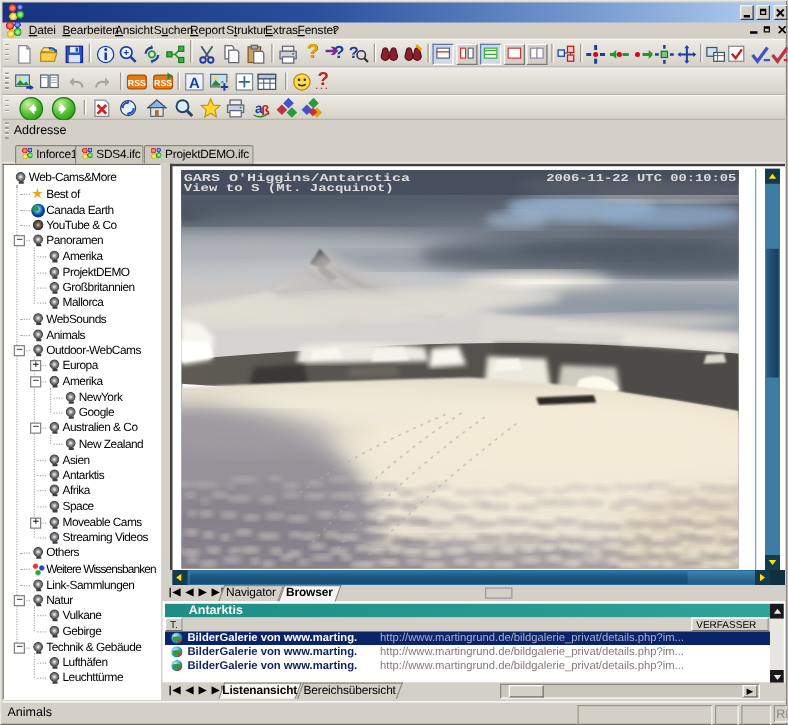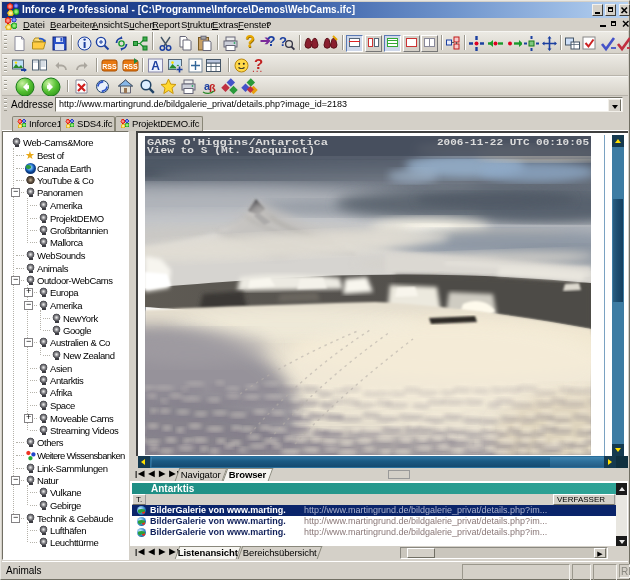--- a/index.html
+++ b/index.html
@@ -81,21 +81,20 @@
 .stab i{display:inline-block;font-style:normal;transform:skewX(20deg)}
 .minisb{position:absolute;width:22px;height:9px;background:#d4d0c8;border:1px solid #999;}
 .gico{position:absolute;width:9px;height:9px;border-radius:50%;background:radial-gradient(circle 2px at 6.5px 6px,#e03020 70%,transparent 100%),radial-gradient(circle 2.2px at 3px 5.5px,#28a040 70%,transparent 100%),radial-gradient(circle at 35% 35%,#b0e0ff 10%,#2a7ac0 60%,#0a3a70 100%)}
 .gico:after{content:"";position:absolute;left:1px;top:3px;width:7px;height:3px;background:#2aa03a;border-radius:50%}
 </style>
 </head>
 <body>
 <div id="frame"></div>
 <div id="title">
   <span class="logo4" style="left:4px;top:1px"></span>
-  <span class="txt">Inforce 4 Professional - [C:\Programme\Inforce\Demos\WebCams.ifc]</span>
   <span class="tbtn" style="left:590px">
       <i style="position:absolute;left:2px;bottom:1px;width:5px;height:2px;background:#000"></i>
     </span>
   <span class="tbtn" style="left:603px">
       <i style="position:absolute;left:2px;top:2px;width:5px;height:5px;border:1px solid #000;border-top-width:2px"></i>
     </span>
   <span class="tbtn" style="left:617px">
       <svg width="9" height="9" style="position:absolute;left:0px;top:1px">
         <path d="M1.5 1.5L7 7M7 1.5L1.5 7" stroke="#000" stroke-width="1.6"></path>
       </svg>
@@ -516,21 +515,20 @@
         <rect x="6.8" y="1.5" width="6" height="6" transform="rotate(45 9.8 4.5)" fill="#2a9a3a"></rect>
         <rect x="1.5" y="6.8" width="6" height="6" transform="rotate(45 4.5 9.8)" fill="#4452c8"></rect>
         <rect x="9.5" y="9" width="6" height="6" transform="rotate(45 12.5 12)" fill="#e8a010"></rect>
         <rect x="6.8" y="9" width="5" height="5" transform="rotate(45 9.3 11.5)" fill="#c03040"></rect>
       </svg>
     </span>
   </div>
 <div id="addr">
   <span class="grip" style="top:2px;bottom:2px"></span>
   <span class="lbl">Addresse</span>
-  <div class="box">http://www.martingrund.de/bildgalerie_privat/details.php?image_id=2183<span class="drop"></span></div>
 </div>
 <div id="dtabs">
 <span class="dtab" style="left:10px;width:70px"><span class="logo4"></span>Inforce1</span>
 <span class="dtab" style="left:58px;width:55px"><span class="logo4"></span>SDS4.ifc</span>
 <span class="dtab" style="left:113px;width:88px"><span class="logo4"></span>ProjektDEMO.ifc</span>
 </div>
 <div id="tree">
 <span class="tline" style="left:10px;top:16px;height:370px"></span>
 <span class="tline" style="left:24px;top:66px;height:45px"></span>
 <span class="tline" style="left:24px;top:153px;height:145px"></span>

